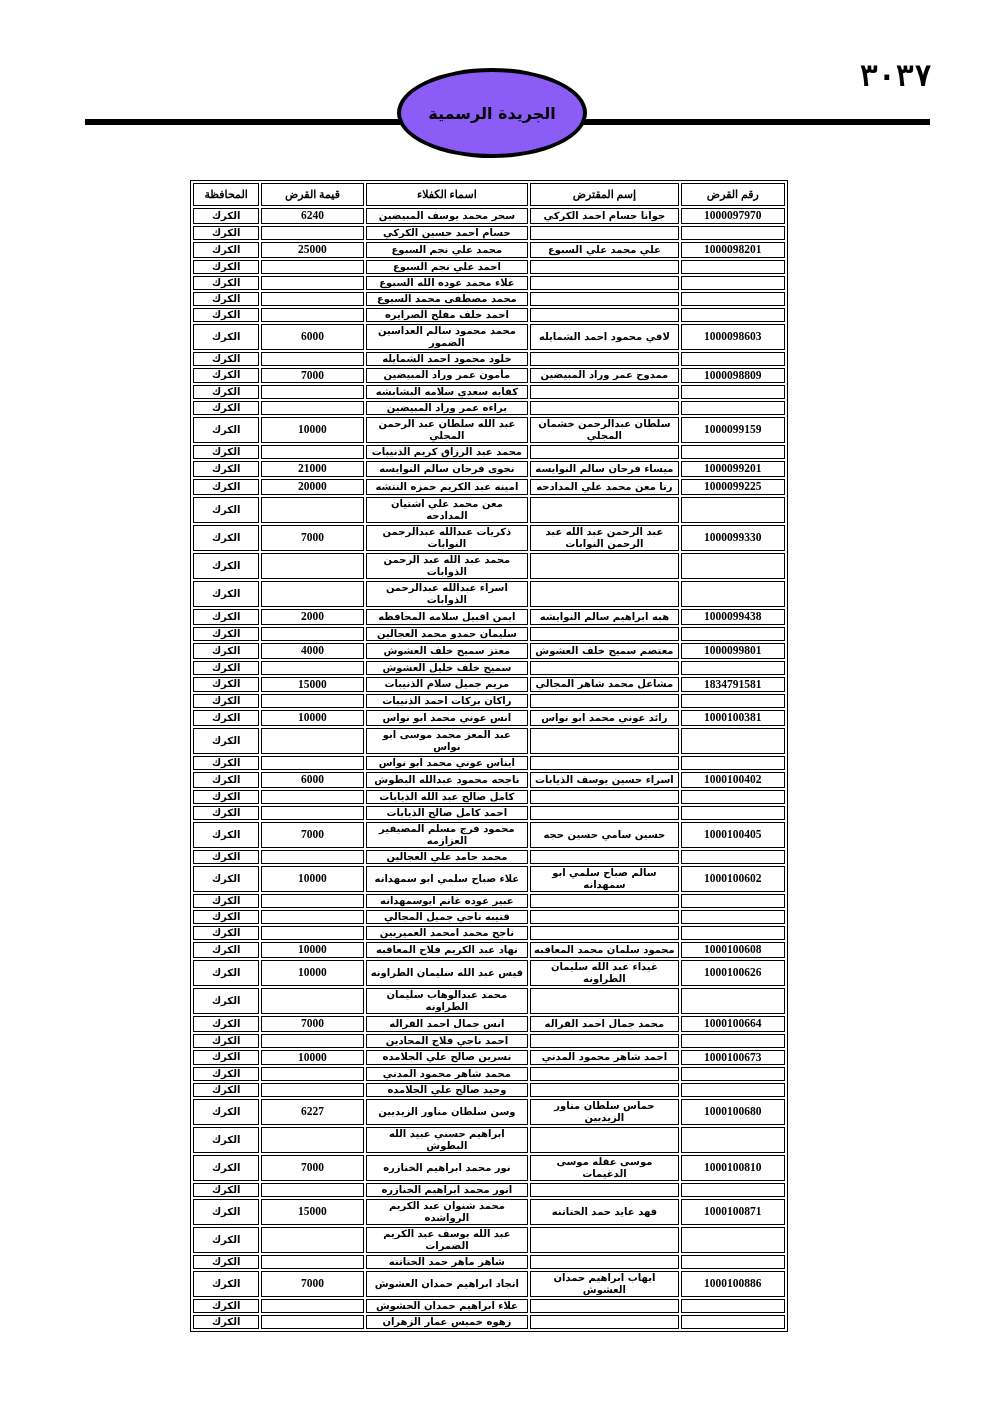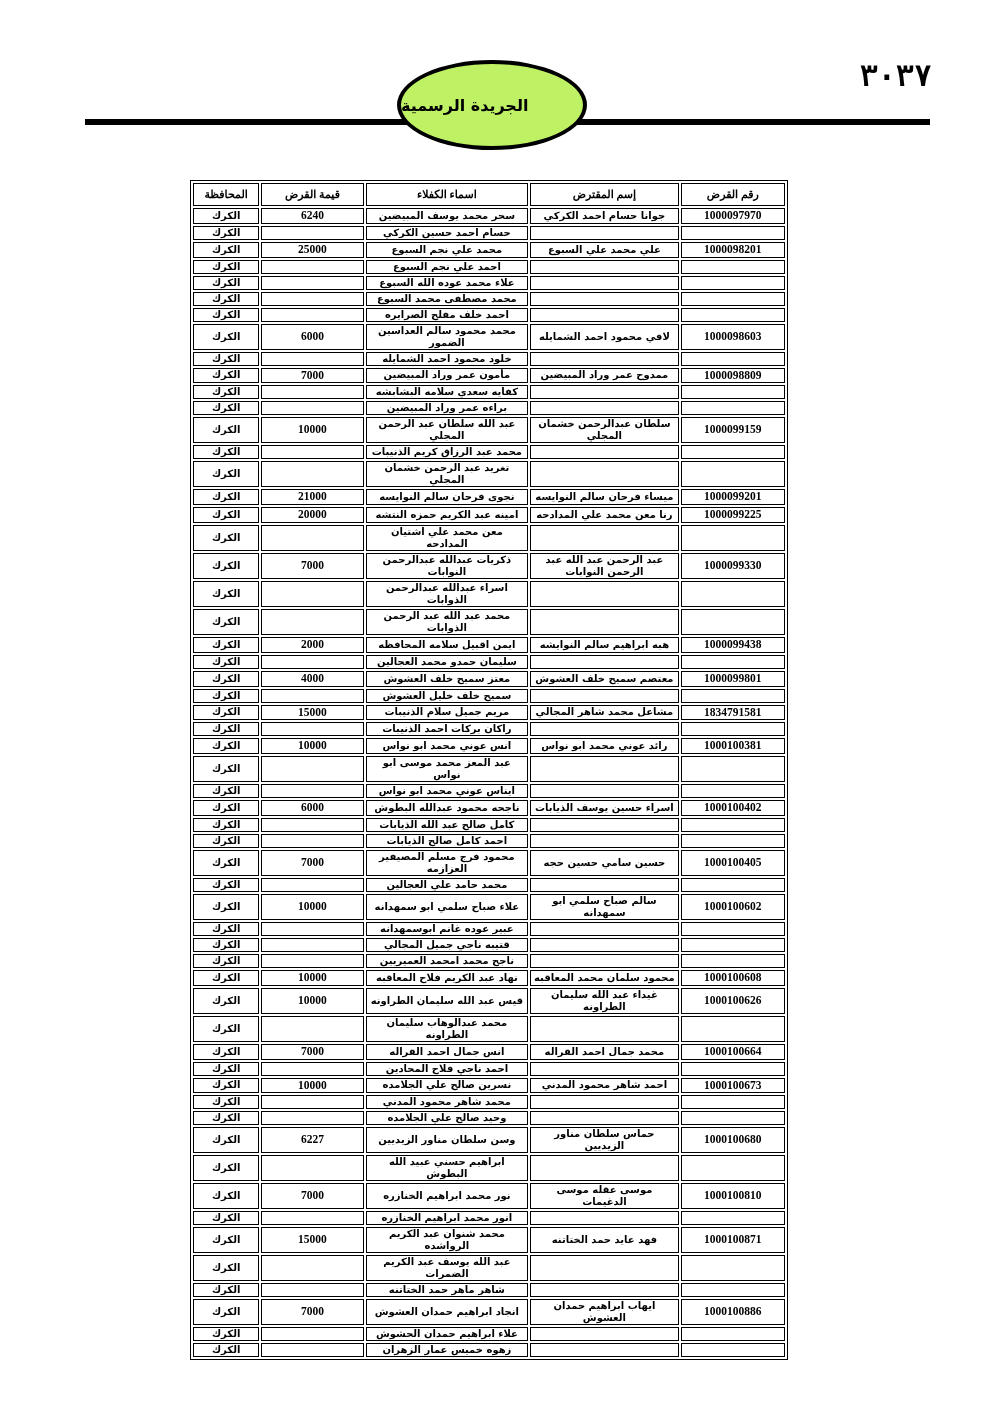--- a/index.html
+++ b/index.html
@@ -14,25 +14,25 @@
   .page-no {
     position:absolute; top:58px; right:68px;
     font-size:30px; font-weight:bold; letter-spacing:3px;
     font-family:Liberation Mono, monospace;
   }
   .rule {
     position:absolute; top:119px; left:85px;
     width:845px; height:6px; background:#000;
   }
   .oval {
-    position:absolute; top:60px; left:397px;
+    position:absolute; top:68px; left:397px;
     width:182px; height:82px;
     border:4px solid #000; border-radius:50%;
-    background:#bef264; z-index:2;
-    display:flex; align-items:center; 
+    background:#8b5cf6; z-index:2;
+    display:flex; align-items:center; justify-content:center;
   }
   .oval .masthead-label { font-size:16px; font-weight:bold; }
   
   .table-wrap {
     position:absolute; top:180px; left:190px; width:598px;
   }
   table.loans {
     width:100%;
     direction:rtl;
     border-collapse:separate;
@@ -180,27 +180,20 @@
           <td class="name">الكرك</td>
         </tr>
         <tr>
           <td class="num"></td>
           <td class="name"></td>
           <td class="name">محمد عبد الرزاق كريم الذنيبات</td>
           <td class="num"></td>
           <td class="name">الكرك</td>
         </tr>
         <tr>
-          <td class="num"></td>
-          <td class="name"></td>
-          <td class="name">تغريد عبد الرحمن خشمان المجلي</td>
-          <td class="num"></td>
-          <td class="name">الكرك</td>
-        </tr>
-        <tr>
           <td class="num">1000099201</td>
           <td class="name">ميساء فرحان سالم النوايسه</td>
           <td class="name">نجوى فرحان سالم النوايسه</td>
           <td class="num">21000</td>
           <td class="name">الكرك</td>
         </tr>
         <tr>
           <td class="num">1000099225</td>
           <td class="name">رنا معن محمد علي المدادحه</td>
           <td class="name">امينه عبد الكريم حمزه النتشه</td>
@@ -217,28 +210,28 @@
         <tr>
           <td class="num">1000099330</td>
           <td class="name">عبد الرحمن عبد الله عبد الرحمن النوابات</td>
           <td class="name">ذكريات عبدالله عبدالرحمن النوابات</td>
           <td class="num">7000</td>
           <td class="name">الكرك</td>
         </tr>
         <tr>
           <td class="num"></td>
           <td class="name"></td>
+          <td class="name">محمد عبد الله عبد الرحمن الذوابات</td>
+          <td class="num"></td>
+          <td class="name">الكرك</td>
+        </tr>
+        <tr>
+          <td class="num"></td>
+          <td class="name"></td>
           <td class="name">اسراء عبدالله عبدالرحمن الذوابات</td>
-          <td class="num"></td>
-          <td class="name">الكرك</td>
-        </tr>
-        <tr>
-          <td class="num"></td>
-          <td class="name"></td>
-          <td class="name">محمد عبد الله عبد الرحمن الذوابات</td>
           <td class="num"></td>
           <td class="name">الكرك</td>
         </tr>
         <tr>
           <td class="num">1000099438</td>
           <td class="name">هبه ابراهيم سالم النوايشه</td>
           <td class="name">ايمن اقبيل سلامه المحافظه</td>
           <td class="num">2000</td>
           <td class="name">الكرك</td>
         </tr>

